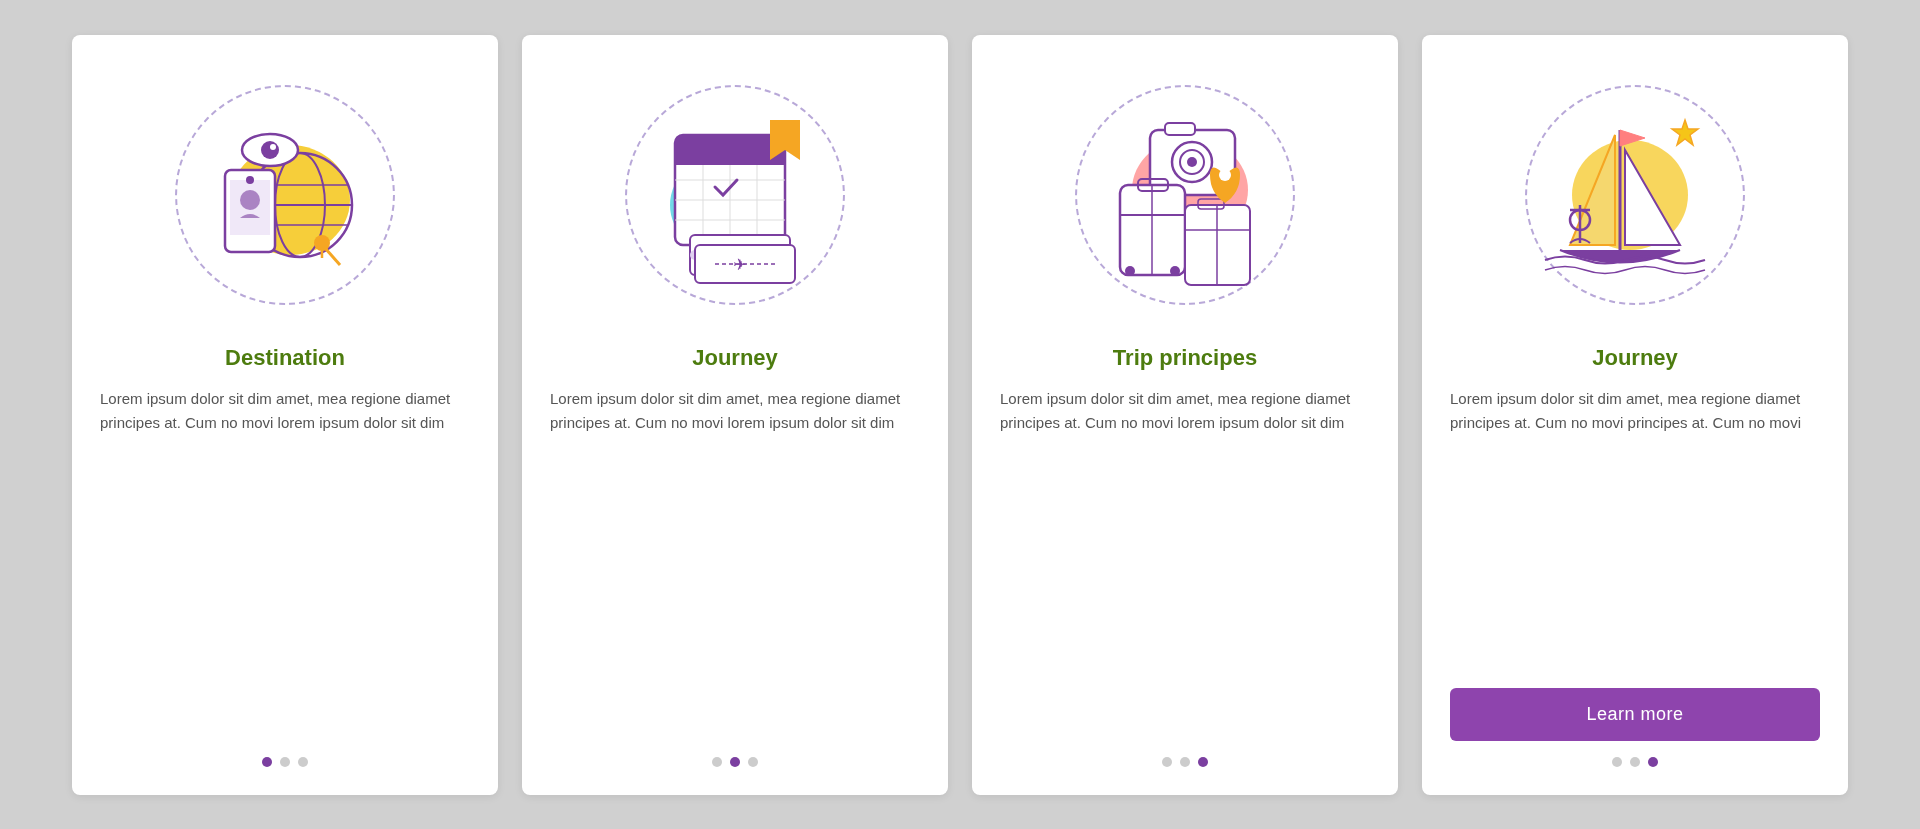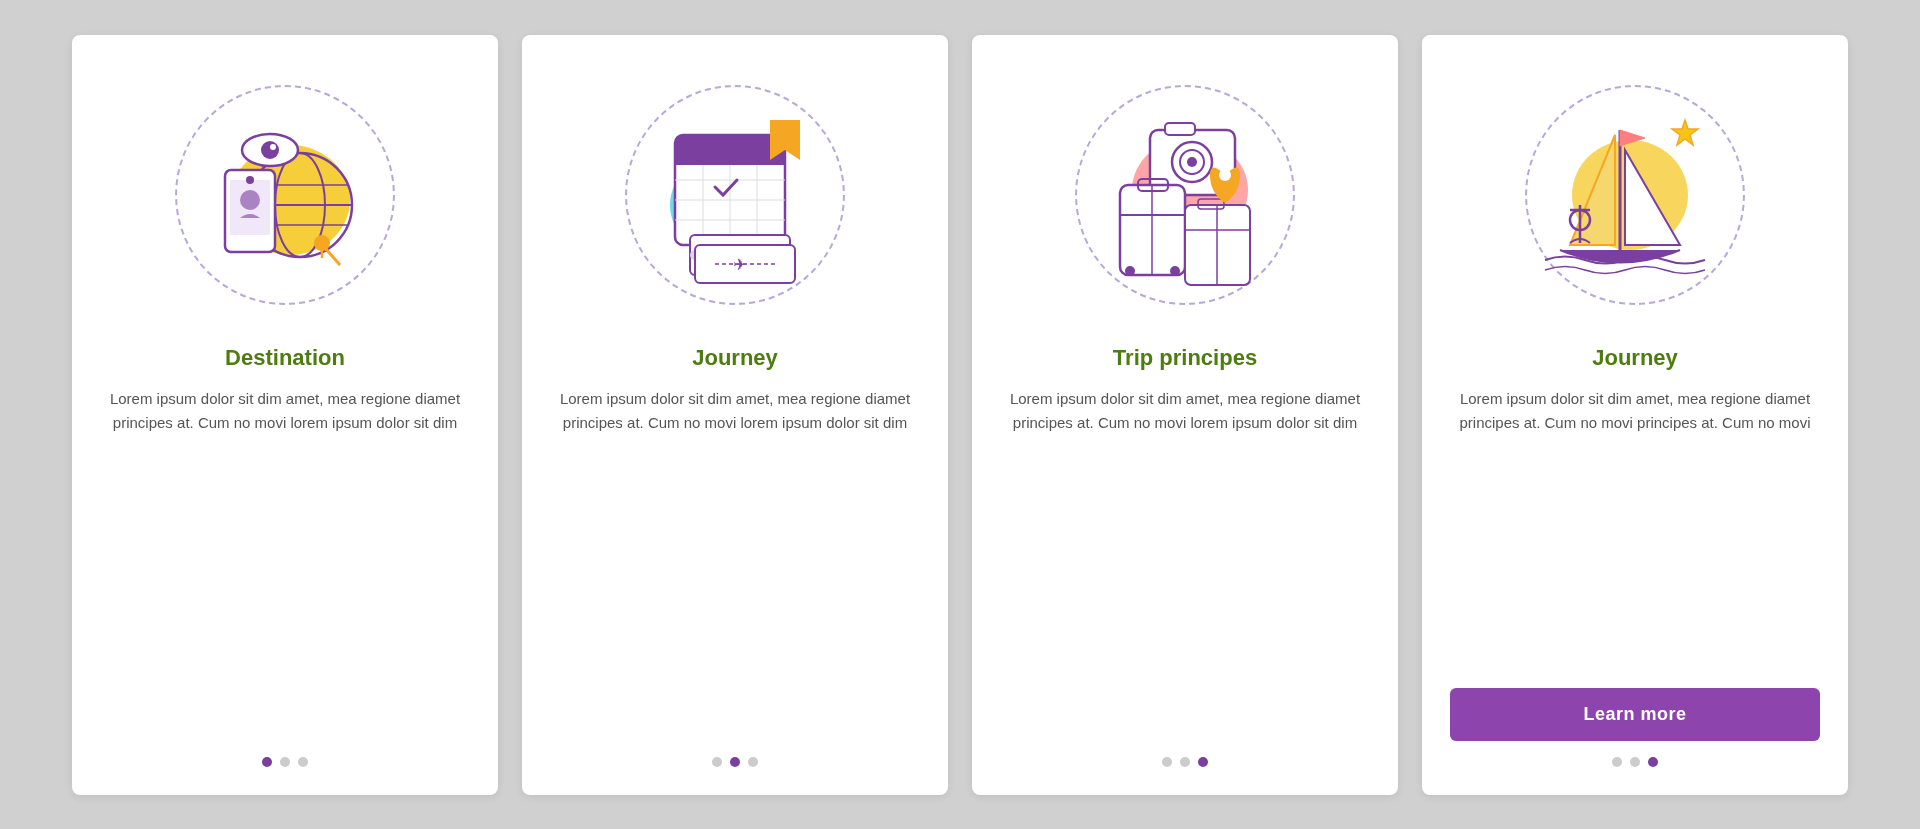--- a/index.html
+++ b/index.html
@@ -71,21 +71,21 @@
       font-weight: bold;
       color: #4d7c0f;
       margin-bottom: 16px;
       text-align: right;
     }
 
     .card-text {
       font-size: 15px;
       color: #555;
       line-height: 1.6;
-      text-align: center;
+      text-align: left;
       flex: 1;
     }
 
     .dots-container {
       display: flex;
       gap: 8px;
       margin-top: 20px;
       align-items: center;
     }
 
@@ -101,21 +101,21 @@
     }
 
     .learn-more-btn {
       background: #8e44ad;
       color: white;
       border: none;
       border-radius: 6px;
       padding: 16px 0;
       width: 100%;
       font-size: 18px;
-      font-weight: bold;
+      font-weight: normal;
       cursor: pointer;
       margin-top: 16px;
       letter-spacing: 0.5px;
     }
 
     
     .card:last-child .dots-container {
       margin-top: 16px;
     }
   </style>

